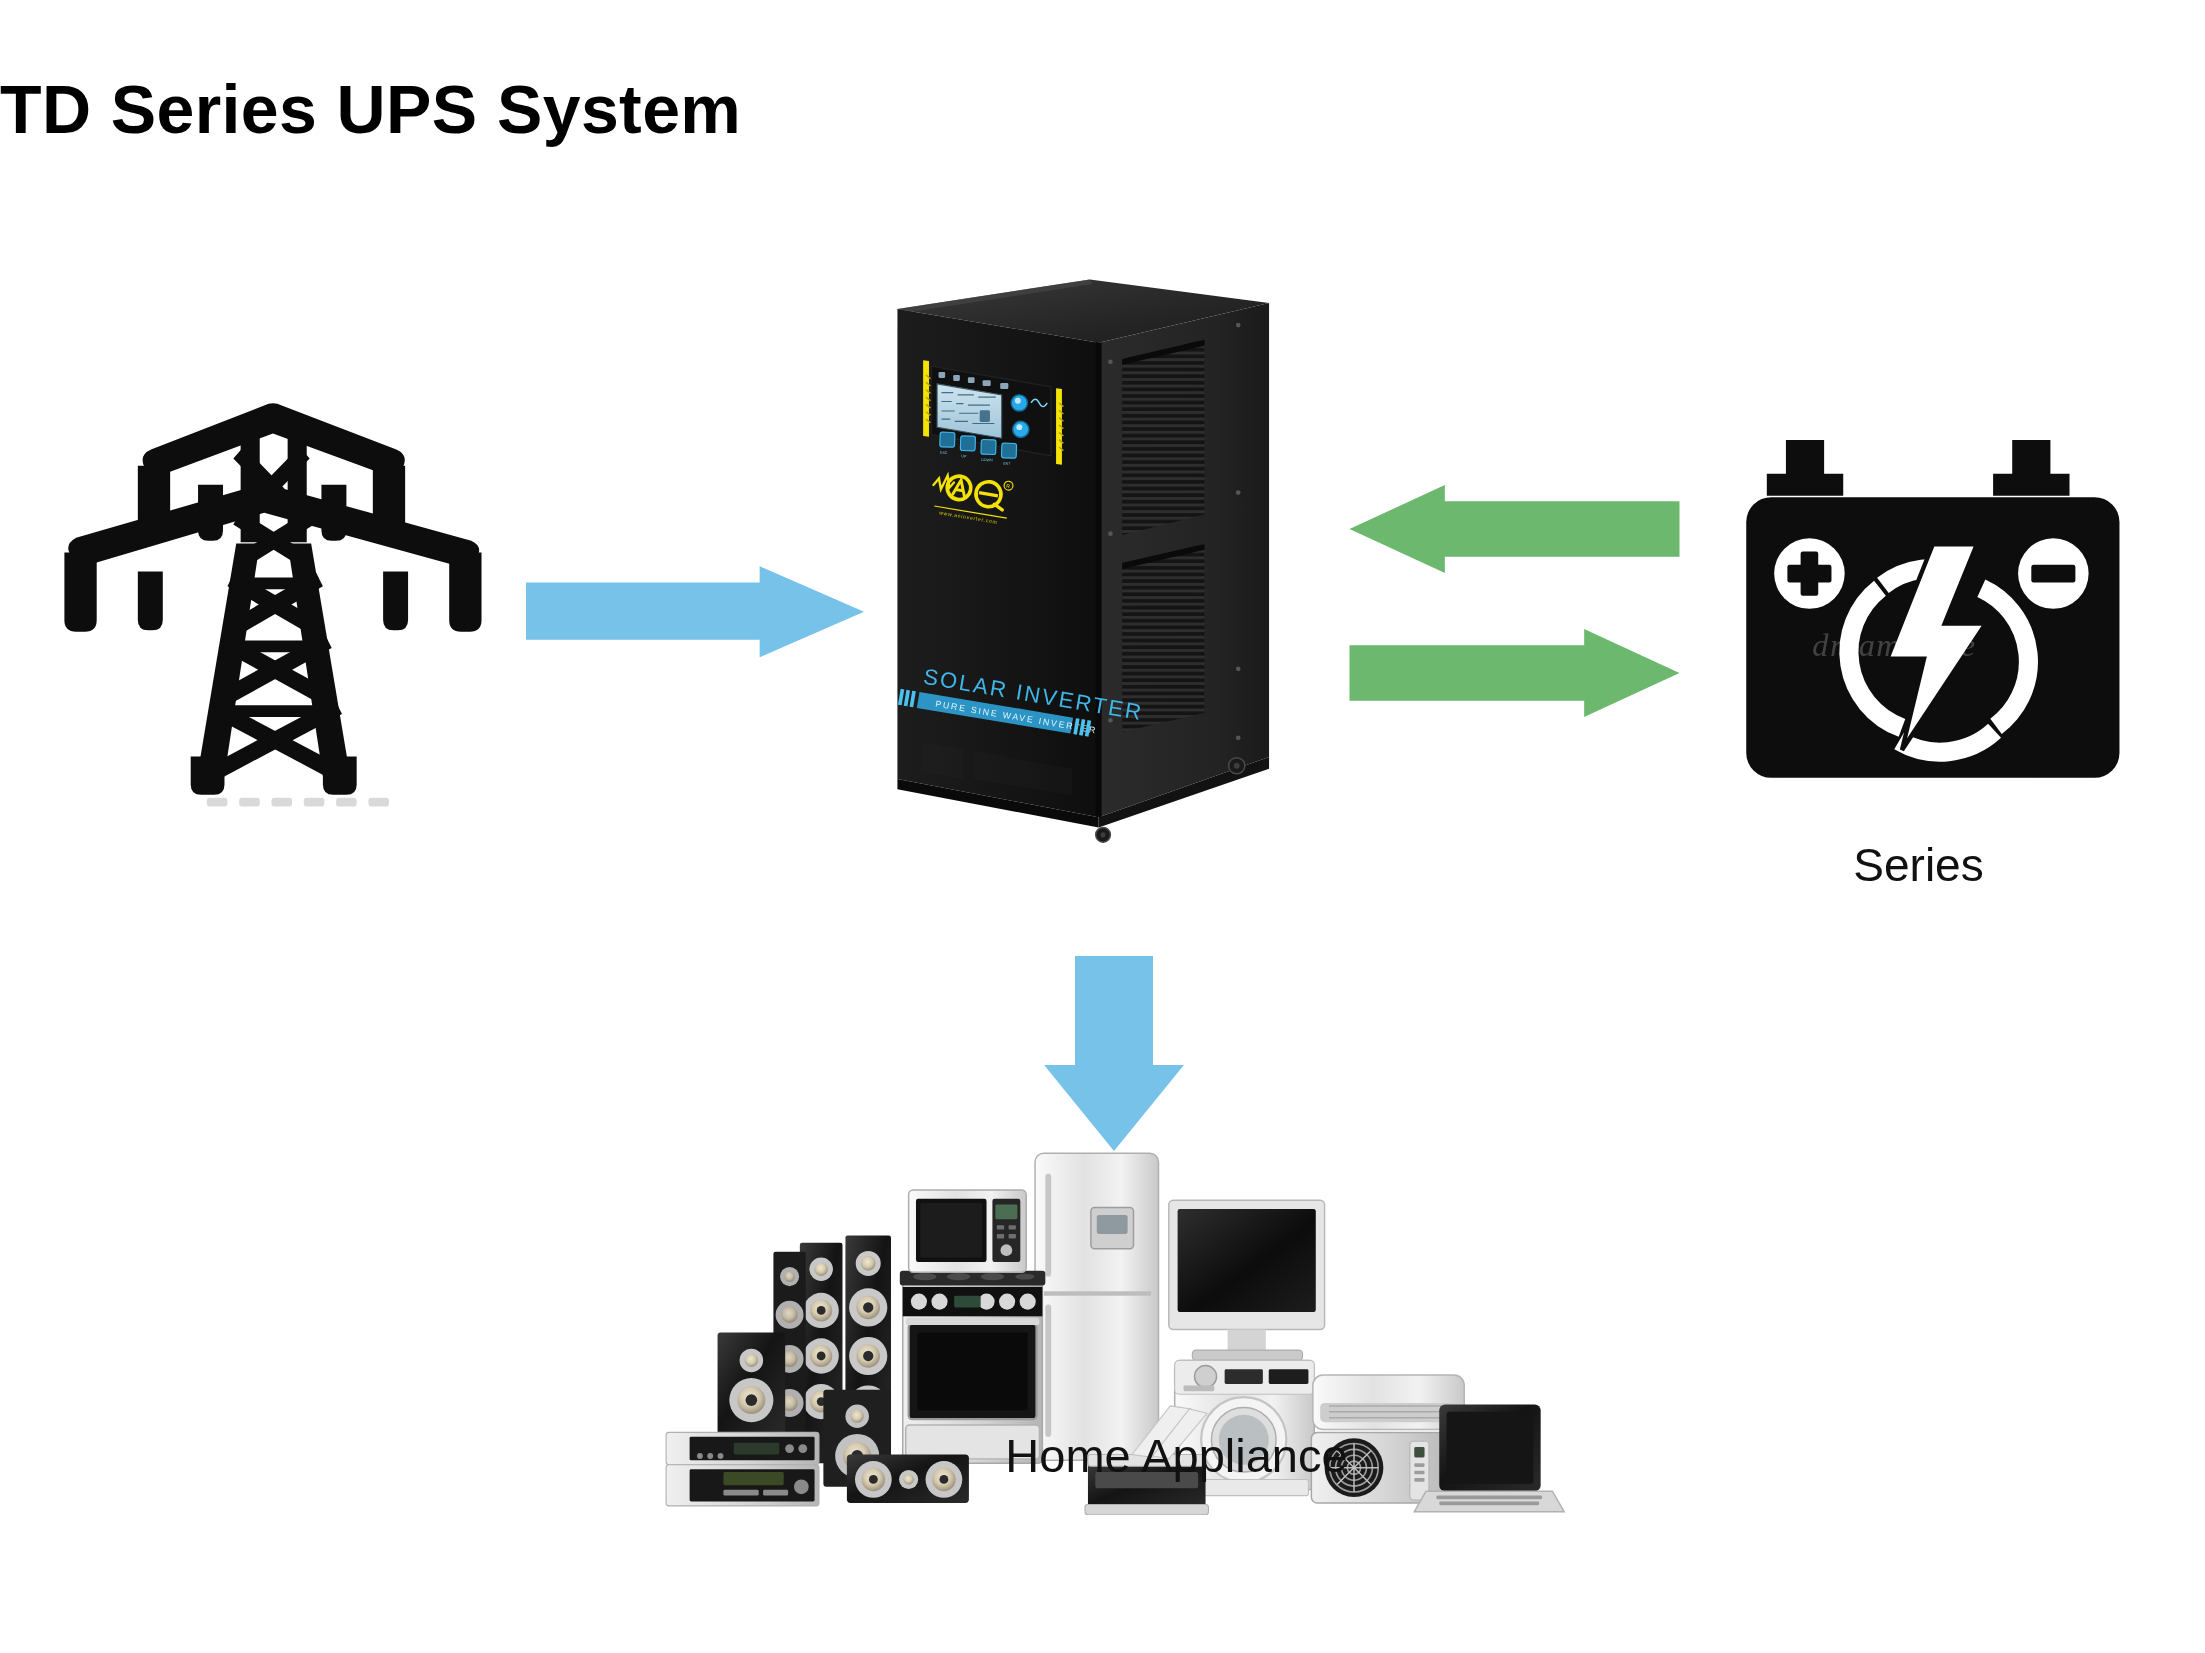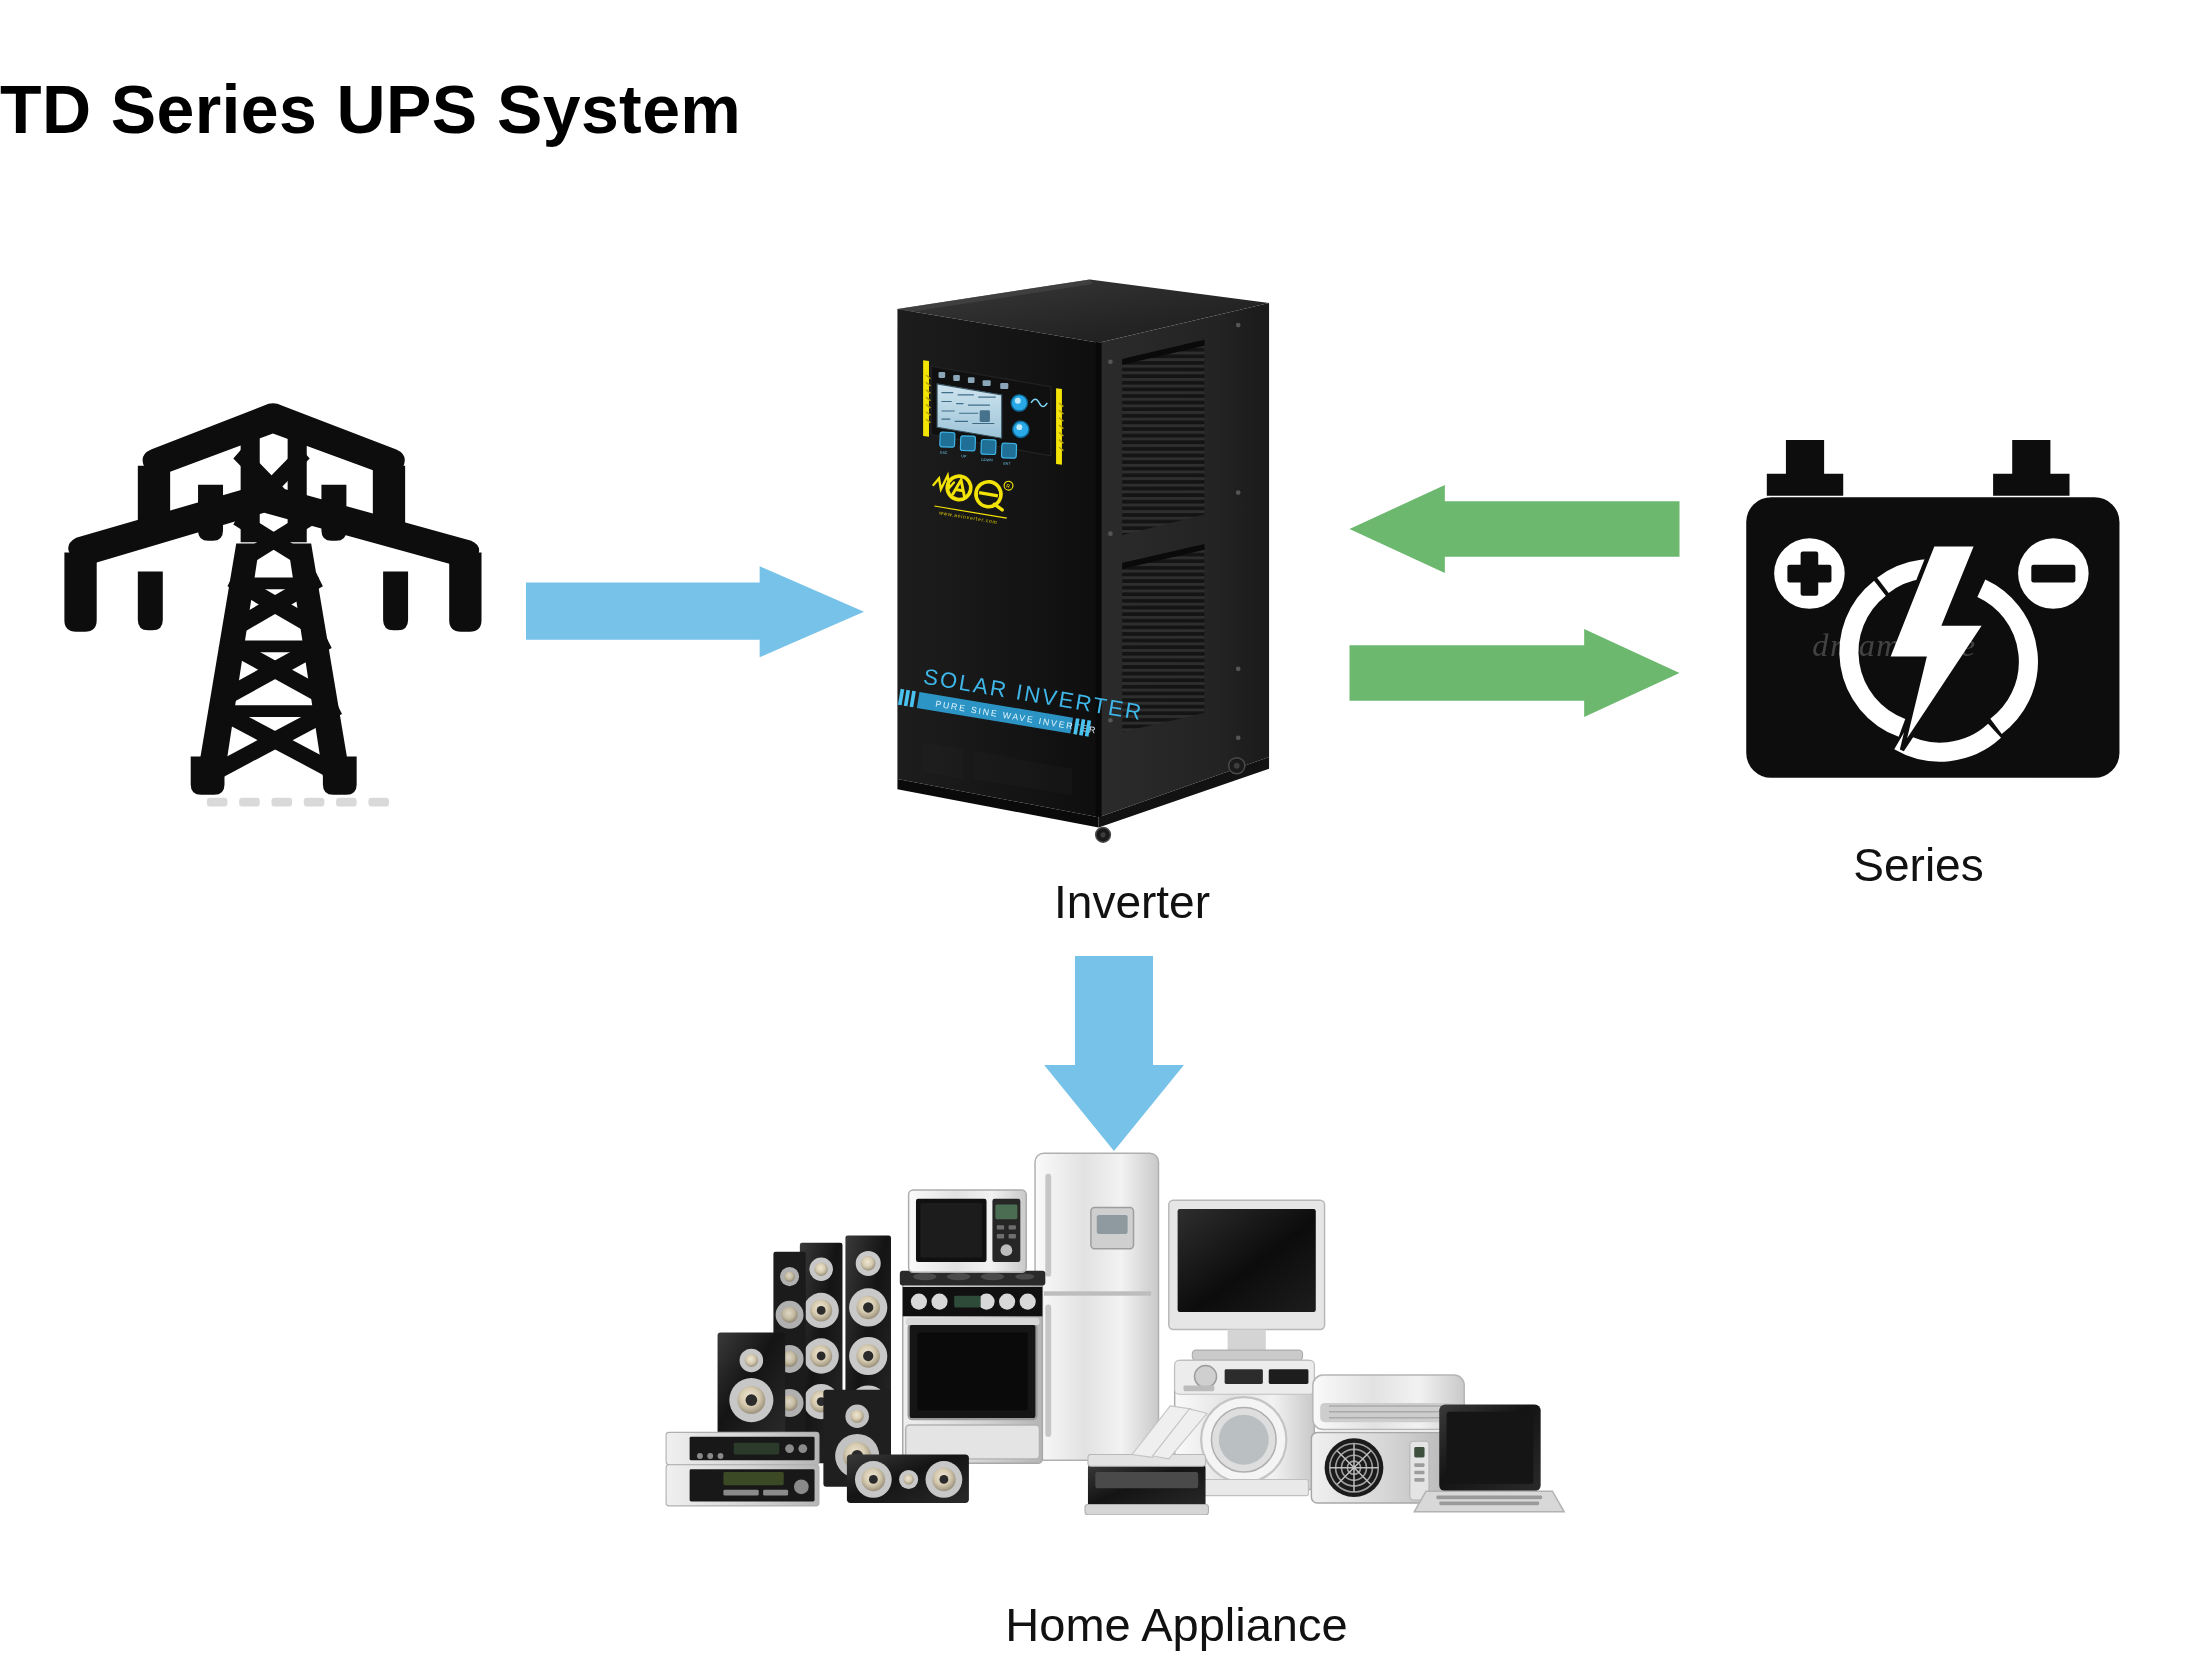--- a/index.html
+++ b/index.html
@@ -43,21 +43,21 @@
     position: absolute;
     text-align: center;
     font-size: 46px;
     font-weight: normal;
     color: #111;
     white-space: nowrap;
   }
   #label-city-grid { left: 44px;  top: 844px; width: 515px; }
   #label-inverter  { left: 838px; top: 875px; width: 588px; }
   #label-battery   { left: 1676px; top: 838px; width: 485px; }
-  #label-home      { left: 809px; top: 1597px; width: 735px; font-size: 47px; }
+  #label-home      { left: 809px; top: 1428px; width: 735px; font-size: 47px; }
 
   
   .node { position: absolute; }
 
   
   #city-grid { left: 51px; top: 360px; width: 463px; height: 470px; }
   #city-grid svg { display: block; width: 100%; height: 100%; }
 
   
   #inverter { left: 893px; top: 272px; width: 426px; height: 588px; }
@@ -314,21 +314,20 @@
         <circle cx="468" cy="672" r="11"></circle>
         <circle cx="286" cy="766" r="10"></circle>
       </g>
       <g fill="#3d3d3d">
         <circle cx="468" cy="672" r="4"></circle>
         <circle cx="286" cy="766" r="3.5"></circle>
       </g>
     </svg>
   </div>
 
-  <div class="node-label" id="label-inverter">Inverter</div>
 
   <div class="arrow" id="arrow-battery-to-inverter">
     <svg viewBox="0 0 450 120" xmlns="http://www.w3.org/2000/svg">
       <polygon points="450,22 130,22 130,0 0,60 130,120 130,98 450,98" fill="#6CB86F"></polygon>
     </svg>
   </div>
 
   <div class="arrow" id="arrow-inverter-to-battery">
     <svg viewBox="0 0 450 120" xmlns="http://www.w3.org/2000/svg">
       <polygon points="0,22 320,22 320,0 450,60 320,120 320,98 0,98" fill="#6CB86F"></polygon>

